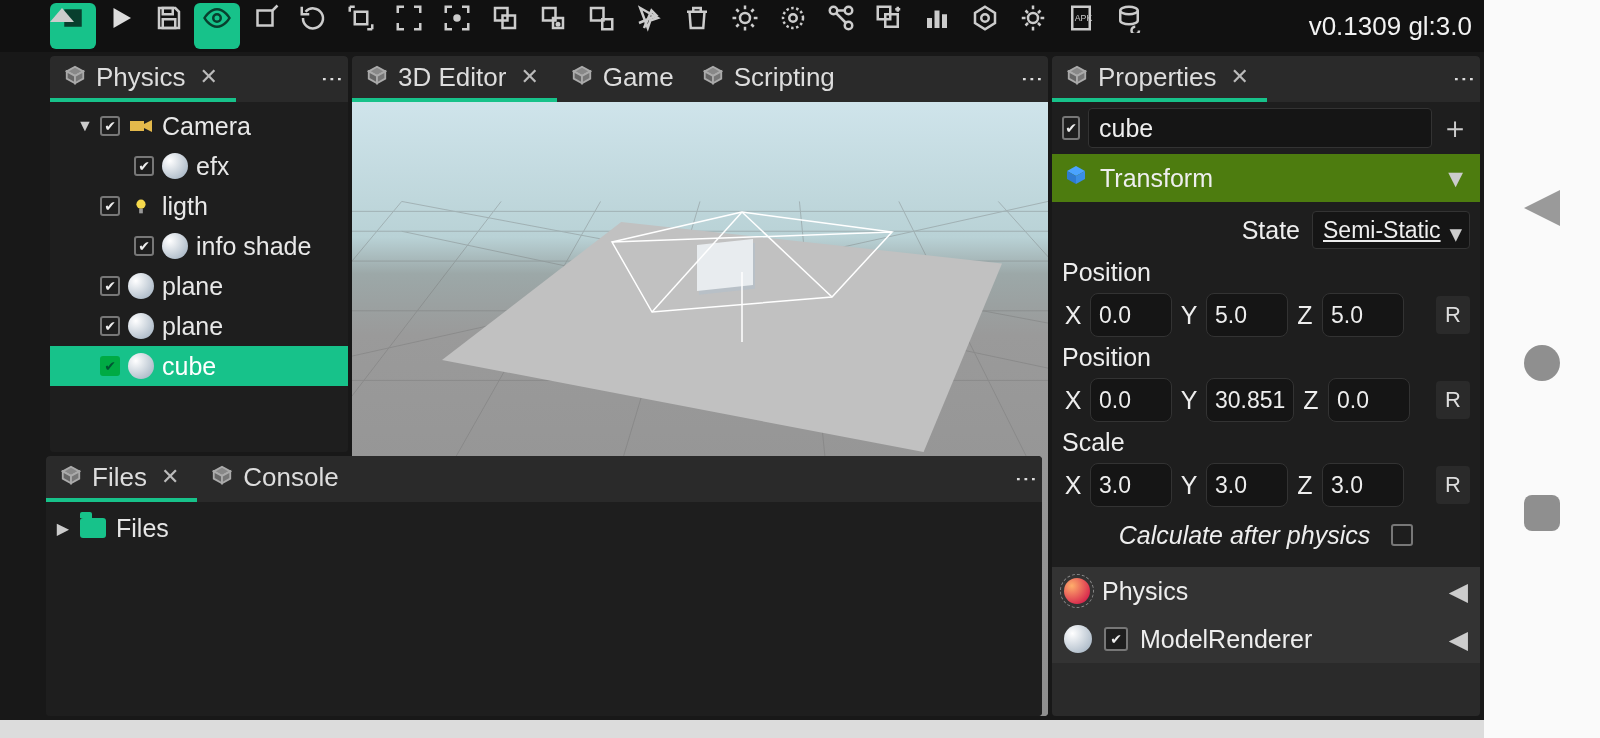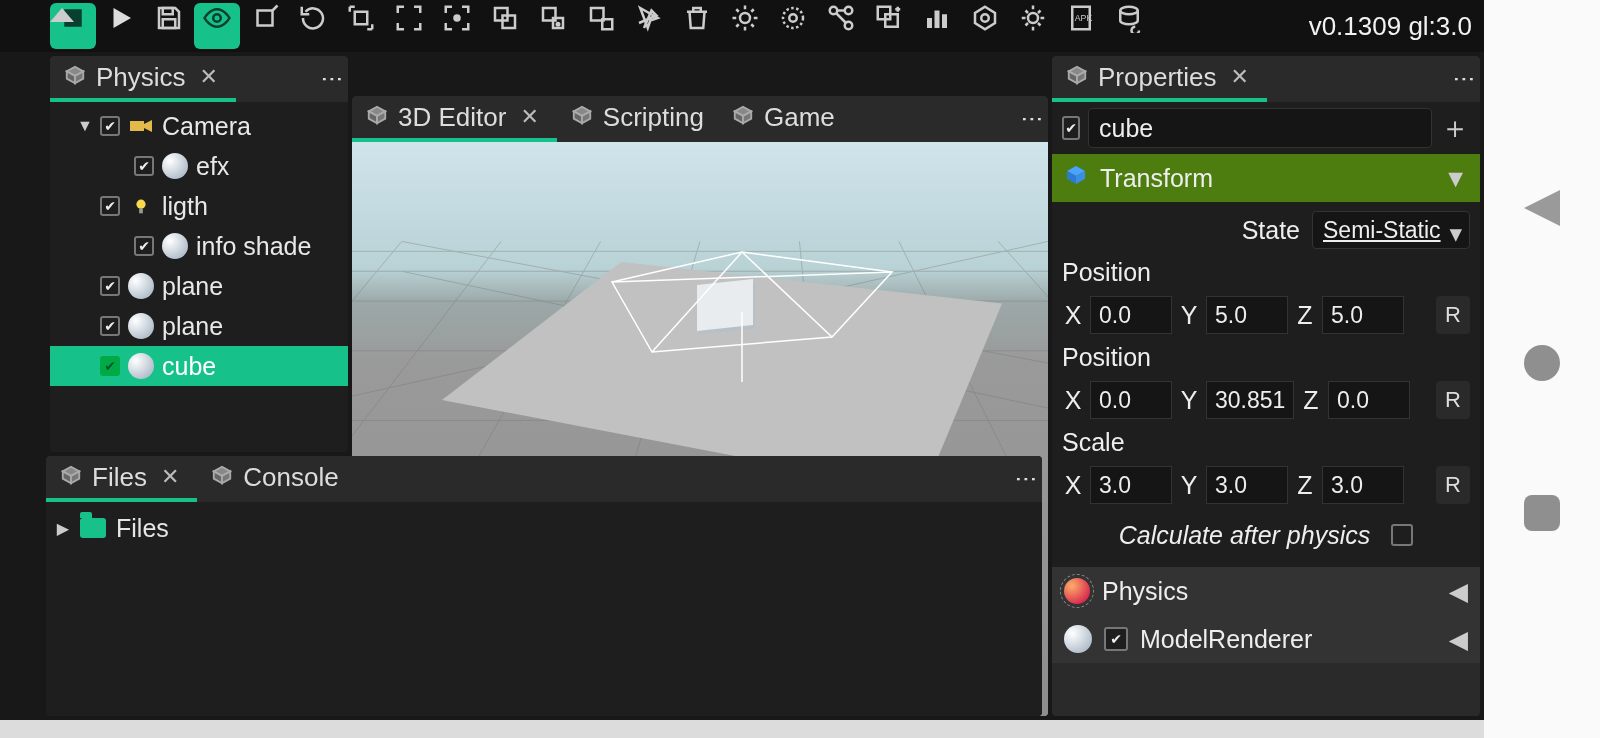--- a/index.html
+++ b/index.html
@@ -184,21 +184,21 @@
     position: relative;
   }
   .folder::before {
     content:""; position:absolute;
     top:-6px; left:0; width:12px; height:6px;
     background:#17c28a; border-radius:2px 2px 0 0;
   }
 
   
   .col-center { flex: 1; }
-  .panel-center { flex: 1; margin-top: 40px; }
+  .panel-center { flex: 1; }
   .viewport {
     flex: 1;
     background: #949494;
     position: relative;
     overflow: hidden;
   }
   .sky {
     position:absolute; inset:0;
     background: linear-gradient(#cfe4eb 0%, #b9d2d6 22%, #9ca8a8 28%, #9a9a9a 38%, #8e8e8e 100%);
   }
@@ -293,22 +293,22 @@
   .select-wrap::after{
     content:"▾"; position:absolute; right:8px; top:8px; color:#ccc; pointer-events:none;
   }
   .lbl { color:#eee; font-size:25px; }
   .xyz {
     display:flex; align-items:center; gap:6px;
     height: 44px;
   }
   .xyz .ax { color:#eee; width:22px; text-align:center; font-size:25px;}
   .numin {
-    background:#151515; border:1px solid #333; border-radius:0;
-    color:#eee; width: 82px; height: 38px; font-size:23px;
+    background:#151515; border:1px solid #333; border-radius:8px;
+    color:#eee; width: 82px; height: 44px; font-size:23px;
     padding: 0 8px;
   }
   .rbtn {
     width: 34px; height: 38px;
     background:#2a2a2a; border-radius:4px;
     display:flex; align-items:center; justify-content:center;
     color:#ddd; font-size:22px;
     margin-left:auto;
   }
   .calc-row {
@@ -573,29 +573,29 @@
                 </svg></span>
             <span>3D Editor</span>
             <span class="close">✕</span>
           </div>
           <div class="tab">
             <span class="cubeico"><svg width="22" height="22" viewBox="0 0 24 24">
                   <polygon points="12,3 21,8 12,13 3,8" fill="#888" stroke="#aaa"></polygon>
                   <polygon points="3,8 12,13 12,21 3,16" fill="#666" stroke="#aaa"></polygon>
                   <polygon points="21,8 12,13 12,21 21,16" fill="#777" stroke="#aaa"></polygon>
                 </svg></span>
-            <span>Scripting</span>
+            <span>Game</span>
           </div>
           <div class="tab">
             <span class="cubeico"><svg width="22" height="22" viewBox="0 0 24 24">
                   <polygon points="12,3 21,8 12,13 3,8" fill="#888" stroke="#aaa"></polygon>
                   <polygon points="3,8 12,13 12,21 3,16" fill="#666" stroke="#aaa"></polygon>
                   <polygon points="21,8 12,13 12,21 21,16" fill="#777" stroke="#aaa"></polygon>
                 </svg></span>
-            <span>Game</span>
+            <span>Scripting</span>
           </div>
           <div class="tab-more">⋮</div>
         </div>
         <div class="viewport">
           <div class="sky"></div>
           <svg class="grid" viewBox="0 0 700 360" preserveAspectRatio="none">
             <g stroke="#6f6f6f" stroke-width="1">
               <line x1="0" y1="110" x2="700" y2="110"></line>
               <line x1="-50" y1="130" x2="750" y2="130"></line>
               <line x1="-100" y1="160" x2="800" y2="160"></line>

